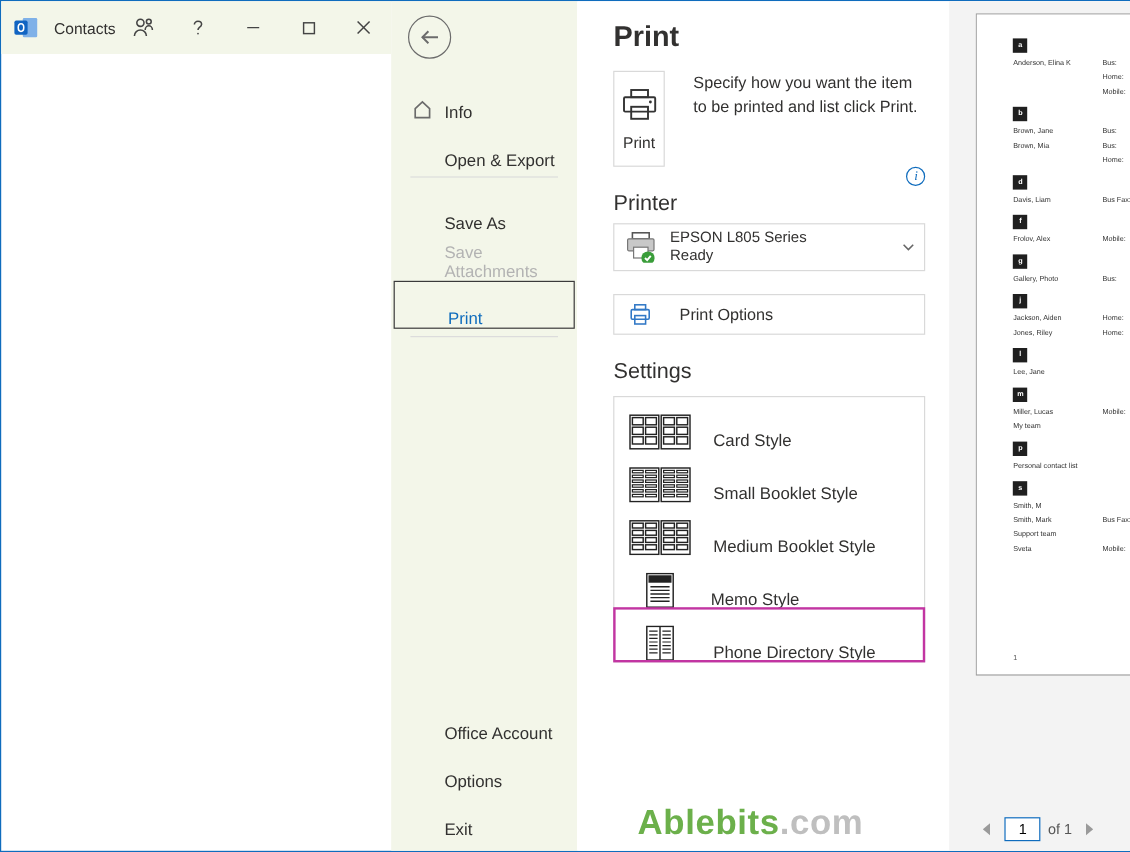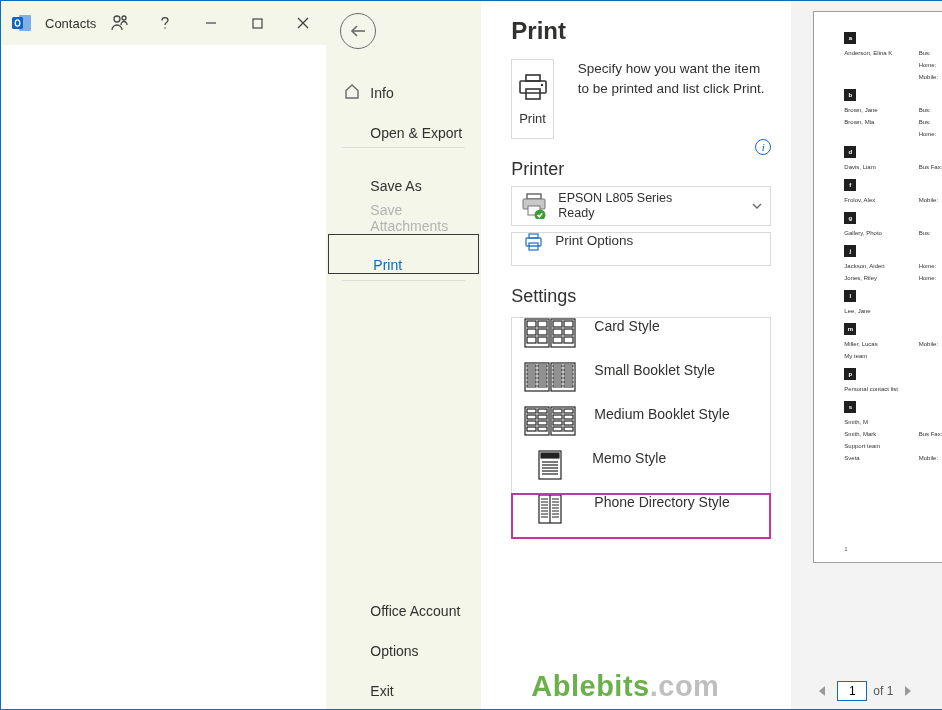--- a/index.html
+++ b/index.html
@@ -41,24 +41,24 @@
   .h1{font-size:24px;font-weight:600;margin:6px 0 14px}
   .print-row{display:flex;gap:24px;align-items:flex-start}
   .print-btn{width:80px;height:80px;border:1px solid var(--sep);display:flex;flex-direction:column;align-items:center;justify-content:center;gap:8px}
   .instr{font-size:13.5px;line-height:1.45}
   .section-h{font-size:18px;margin:20px 0 6px}
   .printer-head{display:flex;align-items:flex-start;gap:6px}
   .info-icon{margin-left:auto;color:var(--accent);width:16px;height:16px;border:1.5px solid var(--accent);border-radius:50%;display:flex;align-items:center;justify-content:center;font-size:11px;font-style:italic;font-family:serif}
   .dropdown{height:40px;border:1px solid var(--sep);display:flex;align-items:center;padding:0 8px;gap:8px}
   .dd-lines{display:flex;flex-direction:column;line-height:1.2;font-size:12.5px}
   .dd-caret{margin-left:auto;color:#666}
-  .btn{height:34px;border:1px solid var(--sep);display:inline-flex;gap:13px;padding:0 12px;margin-top:6px;font-size:13.5px}
+  .btn{height:34px;border:1px solid var(--sep);display:inline-flex;align-items:center;gap:24px;padding:0 12px;margin-top:19px;font-size:13.5px}
   
   .style-list{border:1px solid var(--sep);margin-top:4px}
-  .style-item{height:44px;display:flex;align-items:flex-start;gap:18px;padding:0 12px;font-size:14px}
+  .style-item{height:44px;display:flex;align-items:flex-end;gap:18px;padding:0 12px;font-size:14px}
   .style-item.sel{outline:2px solid var(--highlight);outline-offset:-1px}
   .watermark{font-size:29px;font-weight:600;color:#6cb04b;letter-spacing:.5px;margin-top:auto;padding:10px 0 6px 20px}
   .watermark .com{color:#bfbfbf}
   
   .preview-col{flex:1;background:var(--main-bg);display:flex;flex-direction:column;min-width:0;padding:10px 14px 6px 22px}
   .page-wrap{flex:1;display:flex;align-items:flex-start;justify-content:flex-start;overflow:hidden}
   .page{width:412px;height:552px;background:#fff;border:1px solid var(--page-border);padding:14px 22px 10px 30px;font-size:6px;position:relative;color:#333}
   
   .pv-row{display:flex;height:12px;align-items:center}
   .pv-letter{width:12px;height:12px;background:#1f1f1f;color:#fff;display:flex;align-items:center;justify-content:center;font-weight:bold;margin:6px 0 3px}

